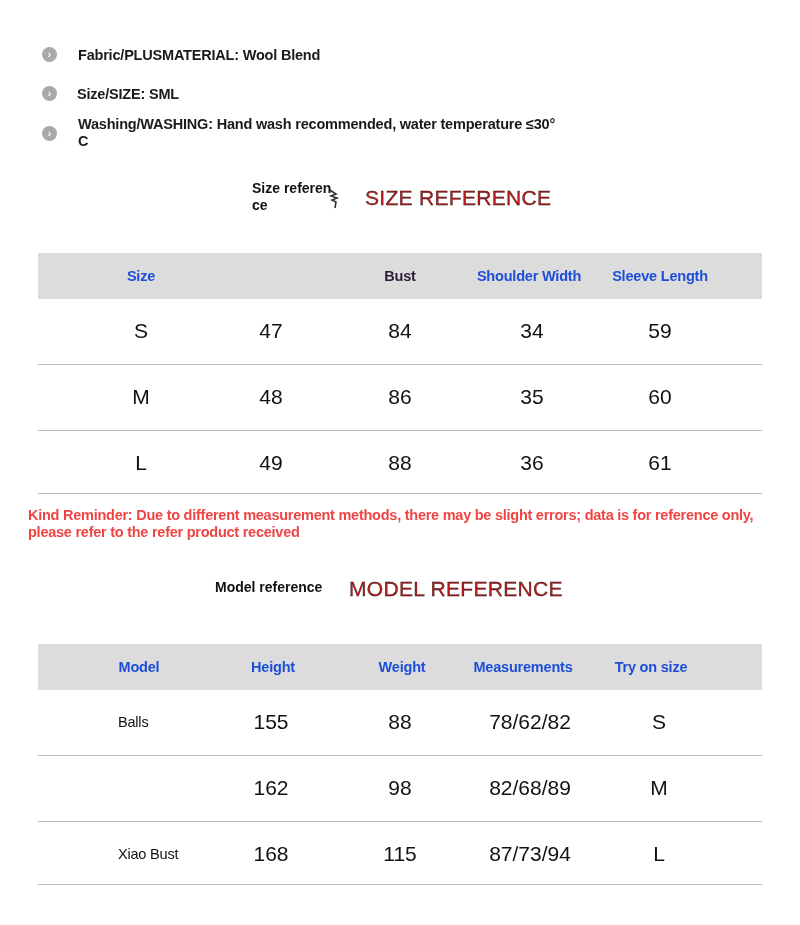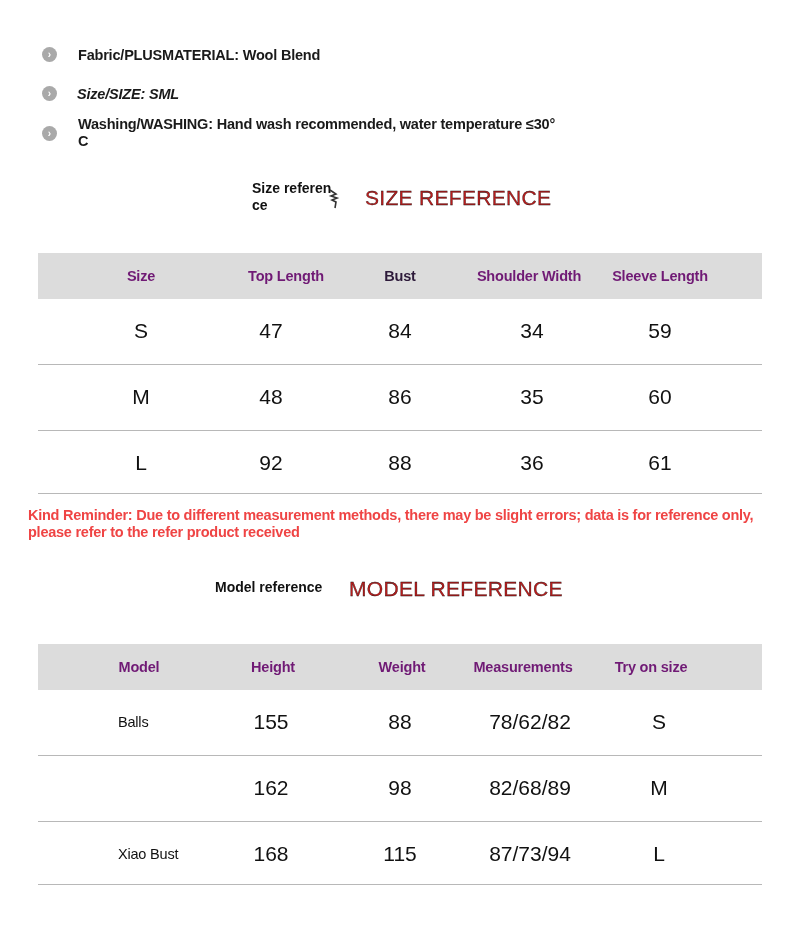--- a/index.html
+++ b/index.html
@@ -28,21 +28,21 @@
   .leaf-icon {
     position: absolute; width: 12px; height: 22px;
   }
 
   .table { position: absolute; left: 38px; width: 724px; }
   .thead {
     position: relative; height: 46px; background: #dcdcdc;
   }
   .th {
     position: absolute; top: 0; height: 46px; line-height: 46px; font-size: 14.5px; font-weight: bold;
-    color: #701a75; transform: translateX(-50%); white-space: nowrap; letter-spacing: -0.2px;
+    color: #1d4ed8; transform: translateX(-50%); white-space: nowrap; letter-spacing: -0.2px;
   }
   .tr { position: relative; height: 66px; border-bottom: 1.5px solid #b8b8b8; }
   .td {
     position: absolute; top: 0; height: 64px; line-height: 64px; font-size: 21px; color: #111;
     transform: translateX(-50%); white-space: nowrap;
   }
   .td.name {
     font-size: 14.5px; font-weight: normal; transform: none; letter-spacing: -0.2px;
   }
 
@@ -53,62 +53,61 @@
 </style>
 </head>
 <body>
 
 <div class="spec" style="top:47px;">
   <span class="bullet" style="top:0;">›</span>
   <span class="spec-text" style="top:0;">Fabric/PLUSMATERIAL: Wool Blend</span>
 </div>
 <div class="spec" style="top:86px;">
   <span class="bullet" style="top:0;">›</span>
-  <span class="spec-text" style="top:0; left:77px;font-style:italic;">Size/SIZE: SML</span>
+  <span class="spec-text" style="top:0; left:77px;">Size/SIZE: SML</span>
 </div>
 <div class="spec" style="top:116px;">
   <span class="bullet" style="top:10px;">›</span>
   <span class="spec-text" style="top:0;">Washing/WASHING: Hand wash recommended, water temperature ≤30°</span>
   <span class="spec-text" style="top:17px;">C</span>
 </div>
 
 <div class="ref-title-row" style="top:180px;">
   <span class="ref-small" style="left:252px; top:0;">Size referen</span>
   <span class="ref-small" style="left:252px; top:17px;">ce</span>
   <svg class="leaf-icon" style="left:328px; top:8px;" viewBox="0 0 12 22">
     <path d="M2 2 L8 6 L3 8 L9 10 L4 12 L8 14 L7 20" stroke="#333" stroke-width="1.6" fill="none"></path>
   </svg>
   <span class="ref-big" style="left:365px; top:6px;">SIZE REFERENCE</span>
 </div>
 
 <div class="table" style="top:253px;">
   <div class="thead">
     <span class="th" style="left:103px;">Size</span>
-    <span class="th" style="left:248px;">Top Length</span>
     <span class="th" style="left:362px; color:#2d1a3a;">Bust</span>
     <span class="th" style="left:491px;">Shoulder Width</span>
     <span class="th" style="left:622px;">Sleeve Length</span>
   </div>
   <div class="tr">
     <span class="td" style="left:103px;">S</span>
     <span class="td" style="left:233px;">47</span>
     <span class="td" style="left:362px;">84</span>
     <span class="td" style="left:494px;">34</span>
     <span class="td" style="left:622px;">59</span>
   </div>
   <div class="tr">
     <span class="td" style="left:103px;">M</span>
     <span class="td" style="left:233px;">48</span>
     <span class="td" style="left:362px;">86</span>
     <span class="td" style="left:494px;">35</span>
     <span class="td" style="left:622px;">60</span>
   </div>
   <div class="tr" style="height:63px;">
     <span class="td" style="left:103px;">L</span>
-    <span class="td" style="left:233px;">92</span>
+    <span class="td" style="left:233px;">49</span>
     <span class="td" style="left:362px;">88</span>
     <span class="td" style="left:494px;">36</span>
     <span class="td" style="left:622px;">61</span>
   </div>
 </div>
 
 <div class="reminder">
   <div>Kind Reminder: Due to different measurement methods, there may be slight errors; data is for reference only,</div>
   <div>please refer to the refer product received</div>
 </div>

